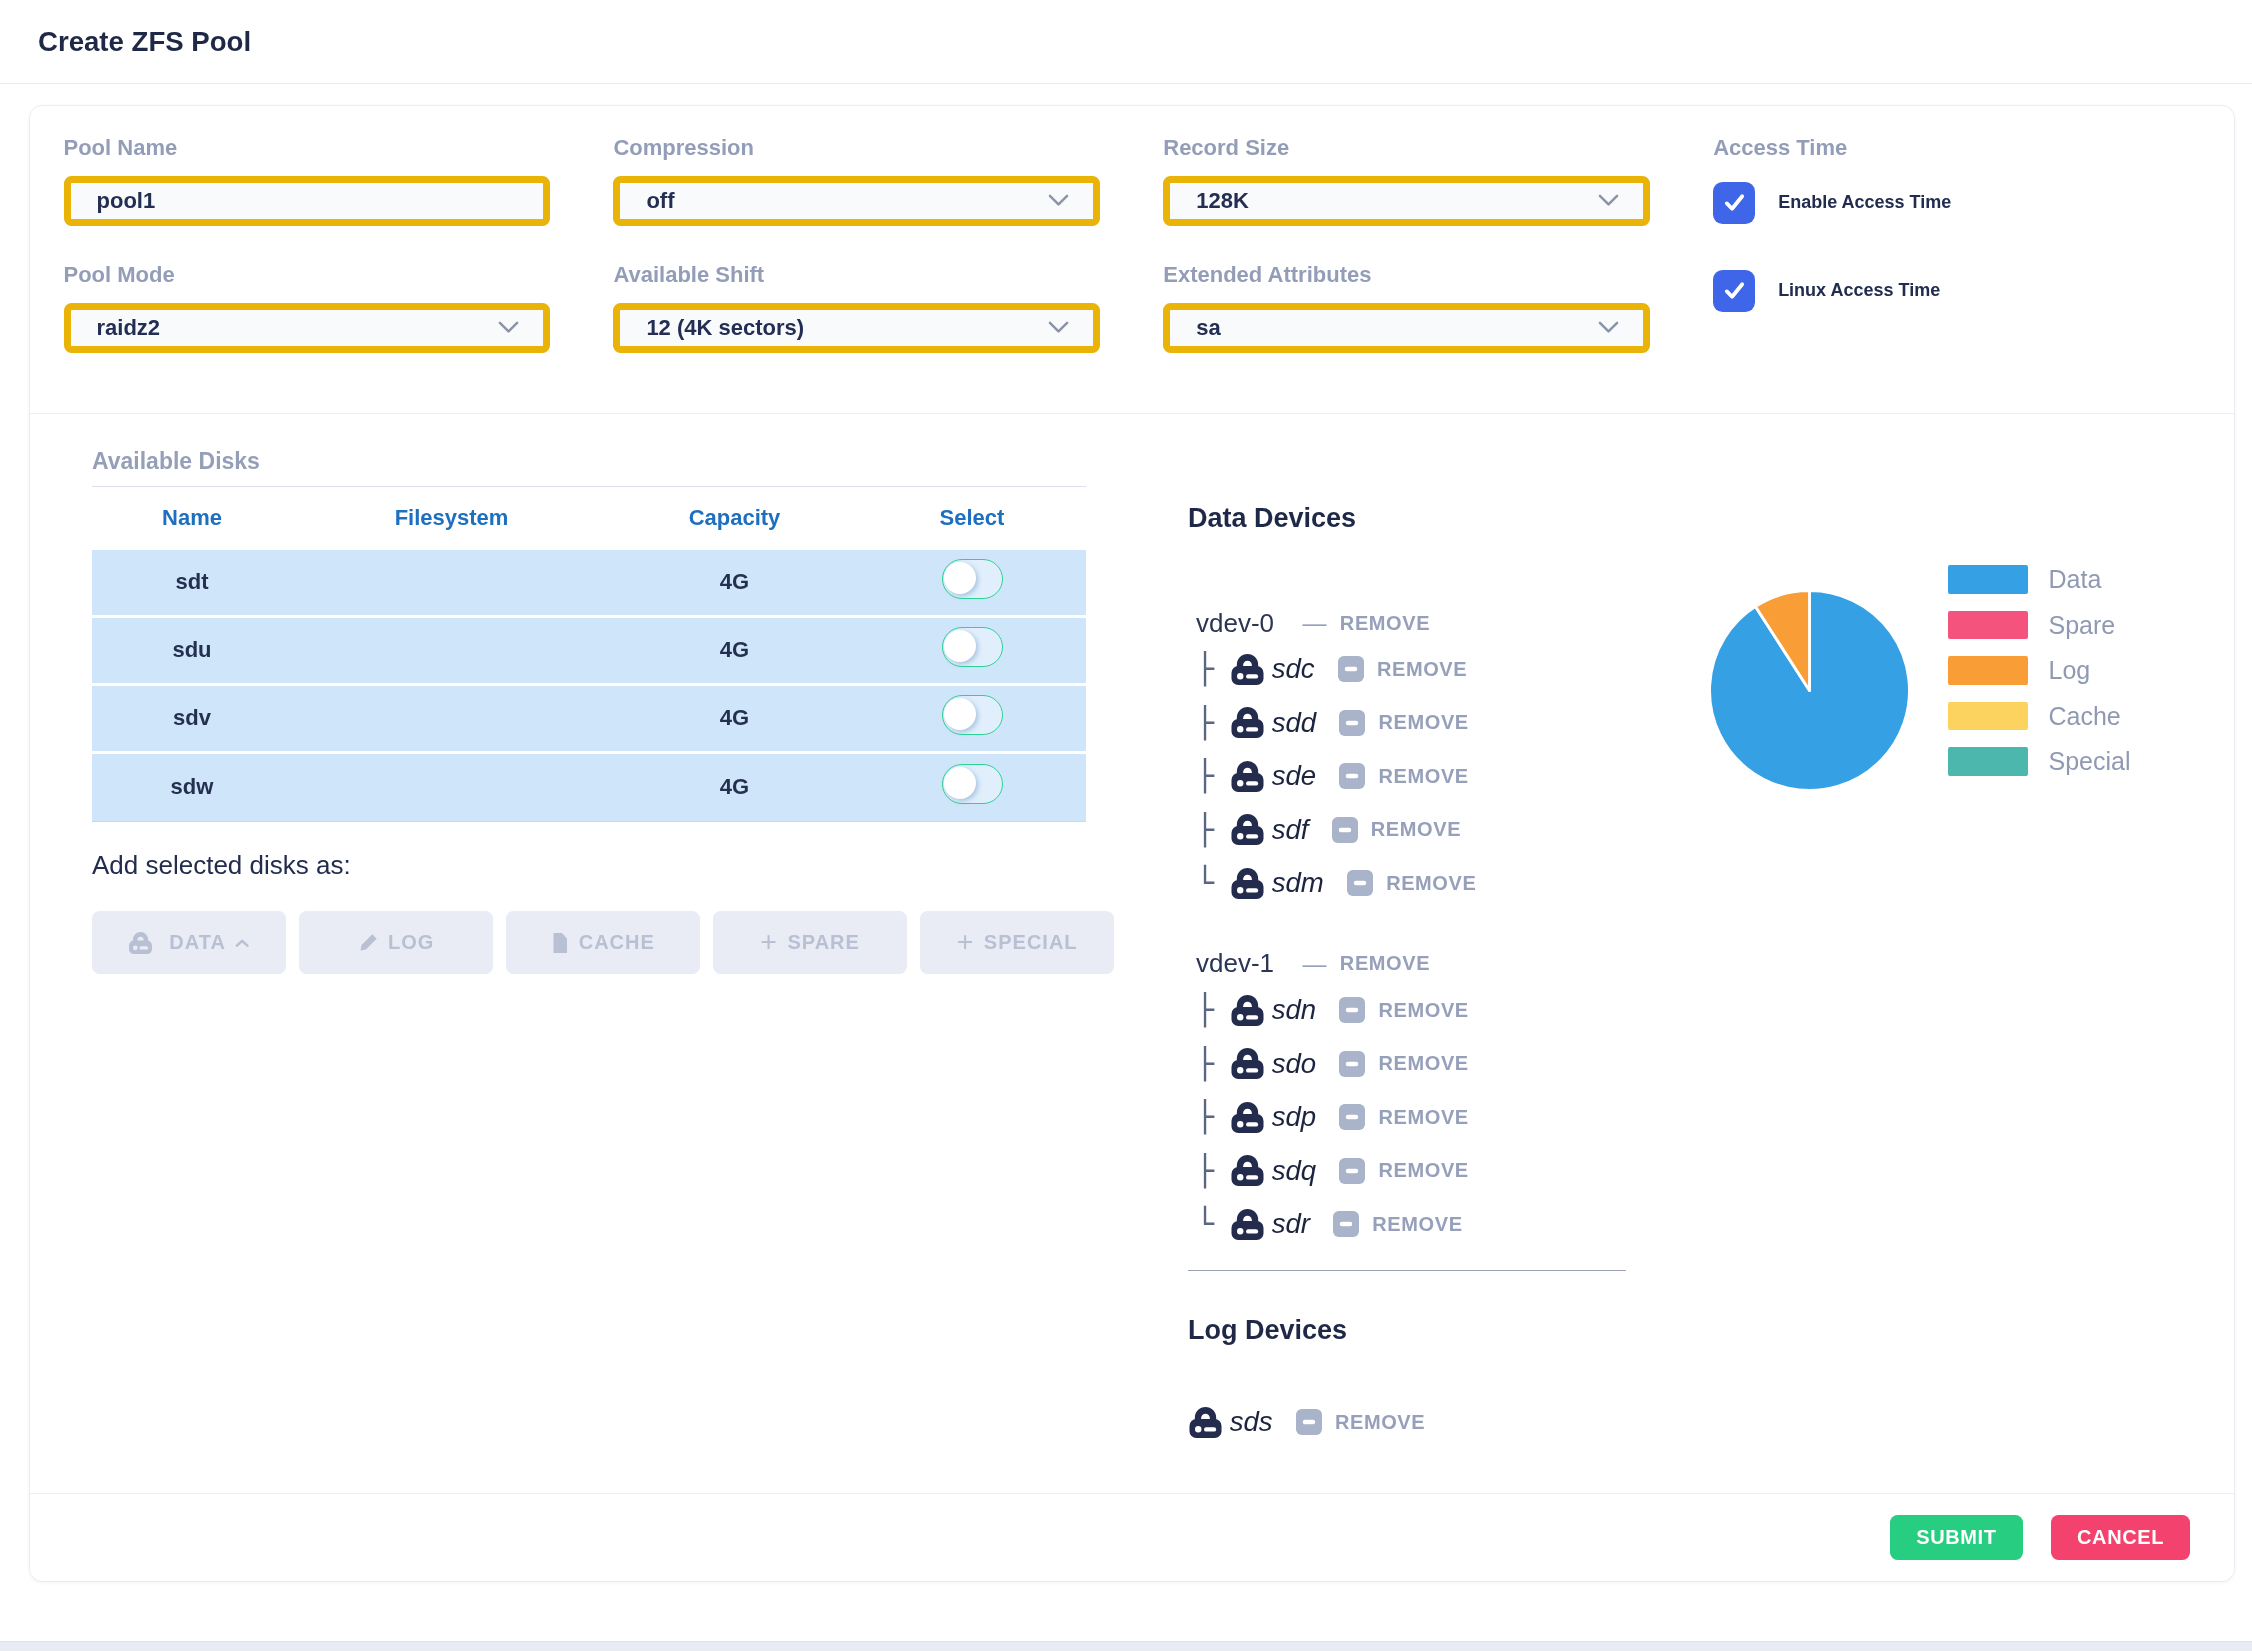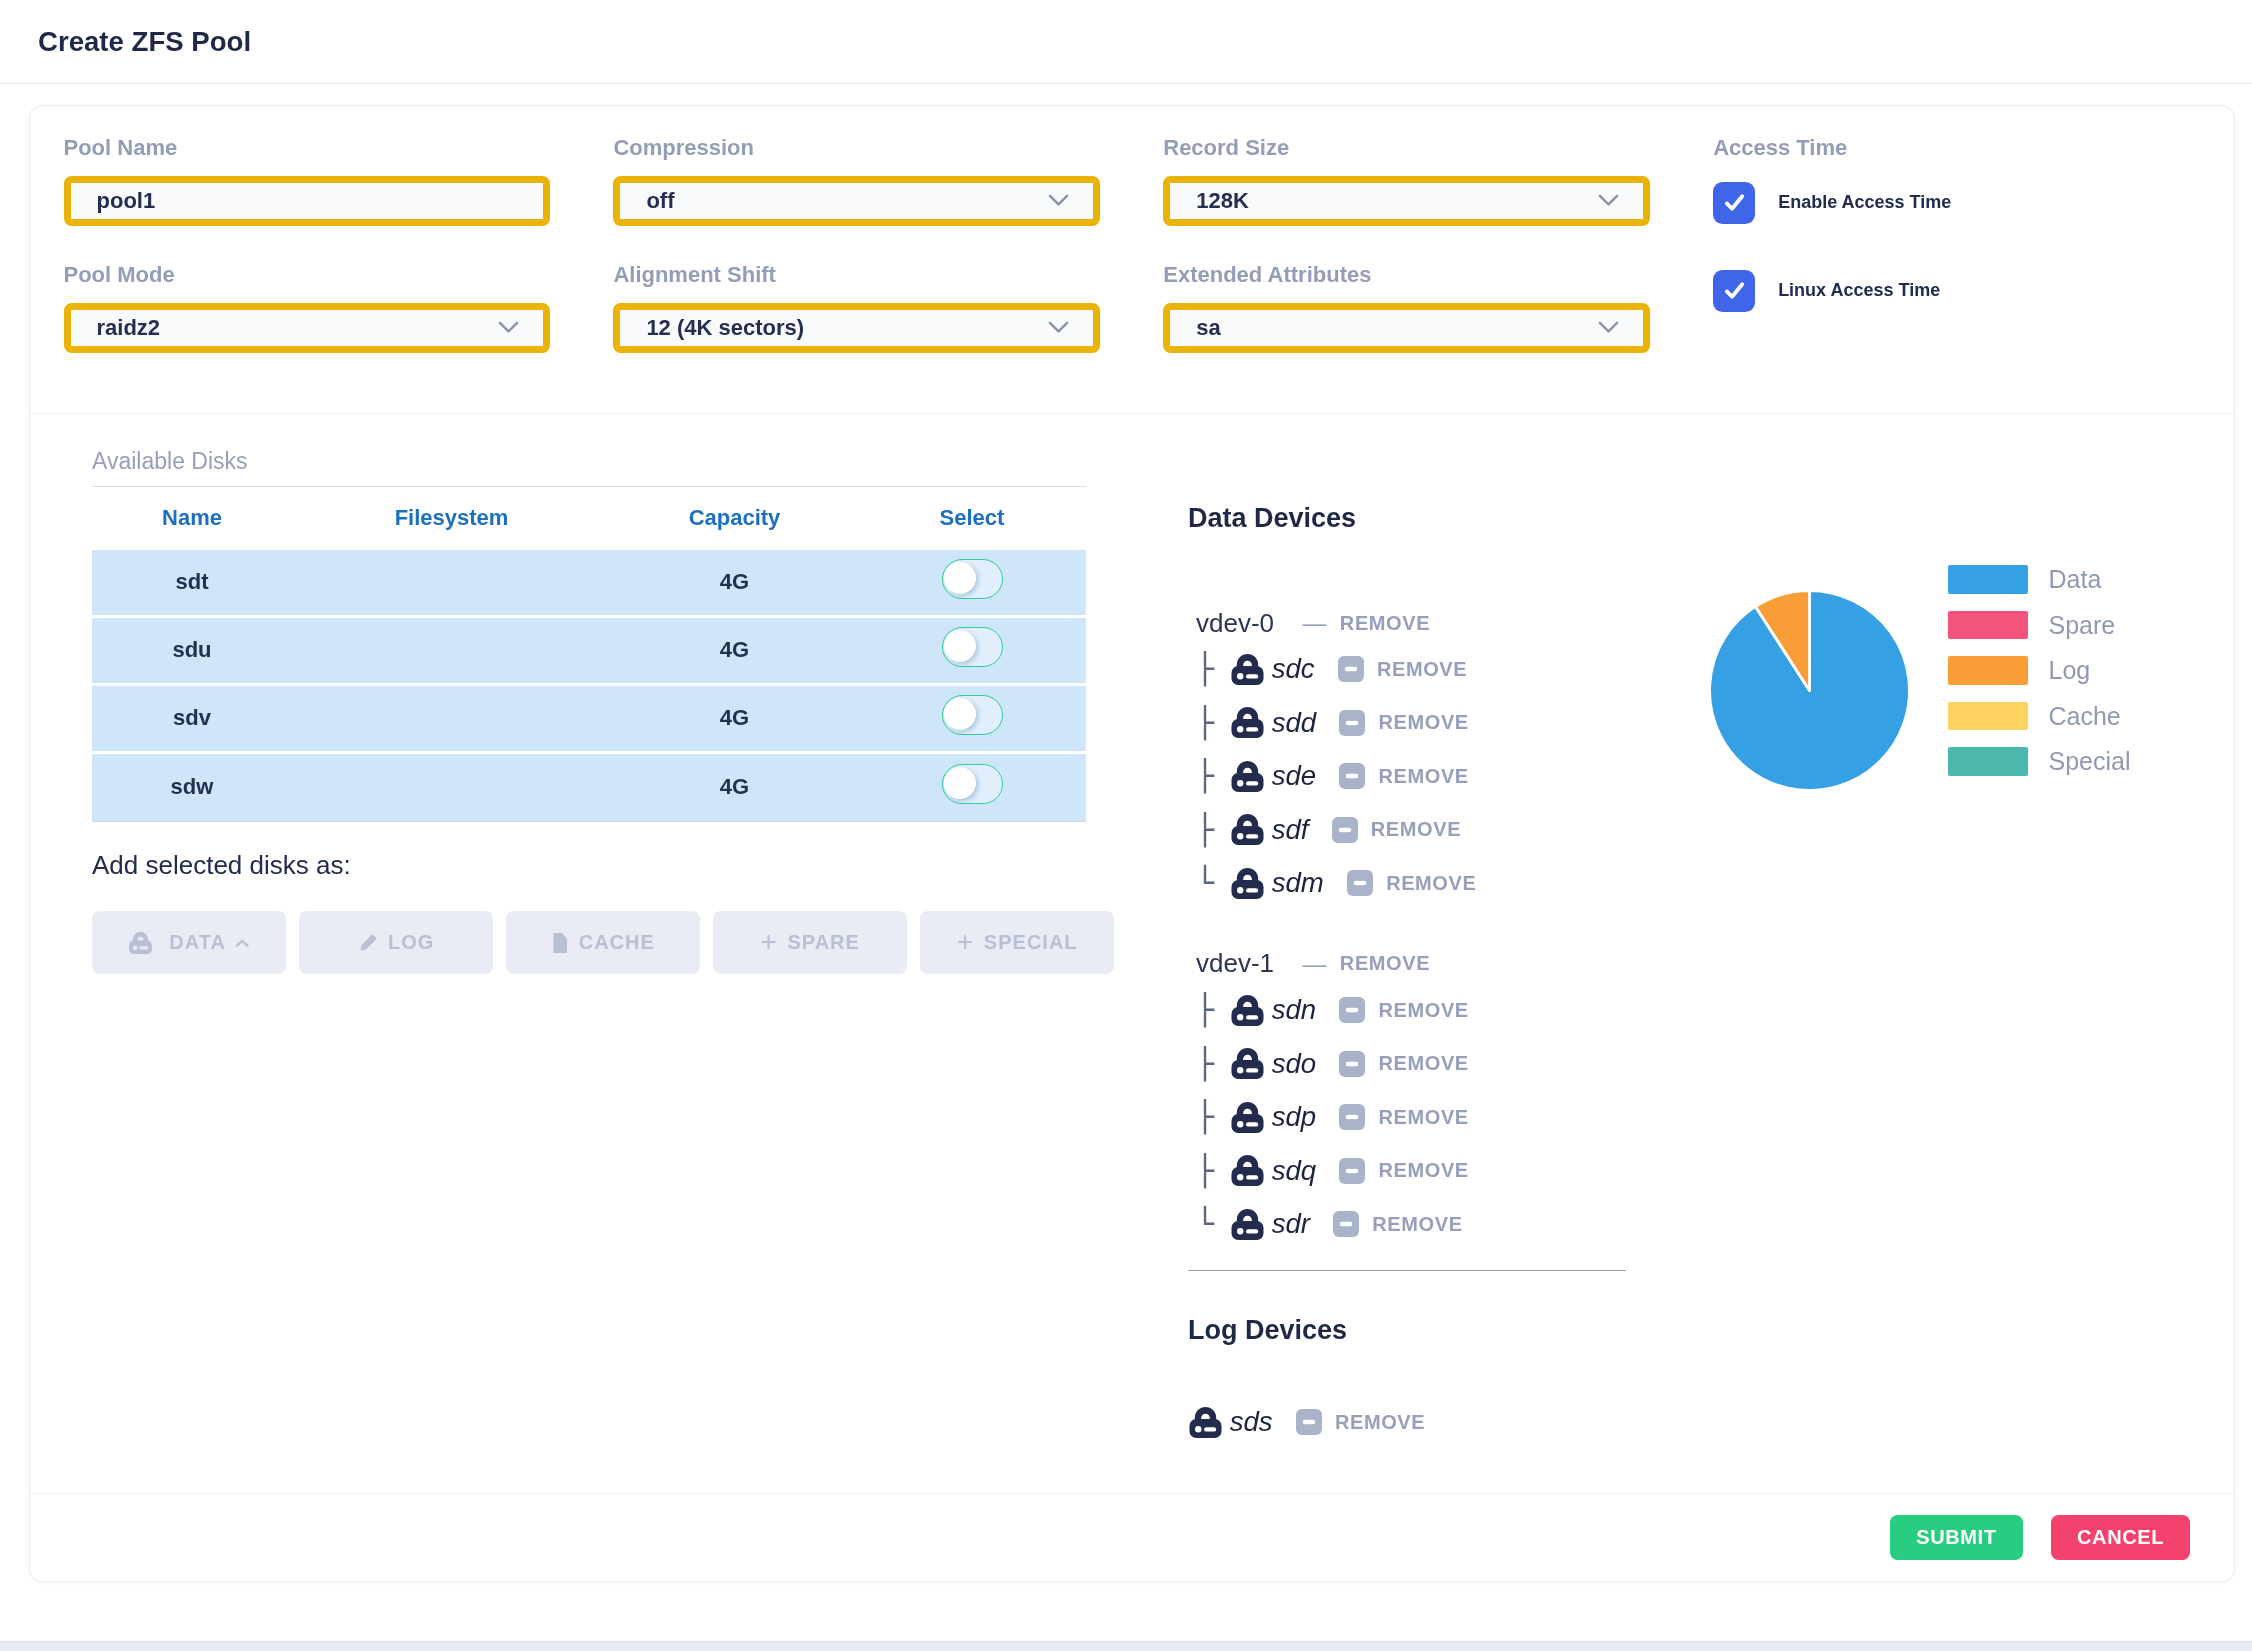--- a/index.html
+++ b/index.html
@@ -38,21 +38,21 @@
     display:flex; align-items:center; justify-content:center; flex:0 0 auto; }
   .checkbox svg { width:25px; height:25px; }
   .checkbox polyline { fill:none; stroke:#fff; stroke-width:4; stroke-linecap:round; stroke-linejoin:round; }
   .check-label { font-size:18px; font-weight:700; color:#222c4e; }
 
   .hr { border-top:1px solid #eceff4; margin-top:60px; }
 
   
   .main-row { display:flex; padding:34px 38px 0 34px; }
   .left-col { width:1022px; margin-left:28.5px; flex:0 0 auto; }
-  .section-label { font-size:23px; font-weight:400; color:#959fb8; }
+  .section-label { font-size:23px; font-weight:700; color:#959fb8; }
 
   table.disks { border-collapse:separate; border-spacing:0; width:994px; margin-top:11.4px;
     border-top:1.9px solid #dcdfe8; }
   table.disks th { font-size:22px; font-weight:700; color:#1d6fc0; text-align:center;
     height:63px; vertical-align:middle; background:#fff; }
   table.disks td { background:#cfe5fa; height:68px; text-align:center; vertical-align:middle;
     font-size:22px; font-weight:700; color:#24304f; border-bottom:3.8px solid #fff; }
   table.disks tr:last-child td { border-bottom:1.9px solid #ccd8e8; }
   .col-name{width:200px;} .col-fs{width:319px;} .col-cap{width:247px;} .col-sel{width:228px;}
 
@@ -146,21 +146,21 @@
       <div class="field-group">
         <div class="field-label">Compression</div>
         <div class="control">
           <span class="val">off</span>
           <svg class="chev" viewBox="0 0 22 13">
               <polyline points="2,2 11,11 20,2"></polyline>
             </svg>
         </div>
       </div>
       <div class="field-group">
-        <div class="field-label">Alignment Shift</div>
+        <div class="field-label">Available Shift</div>
         <div class="control">
           <span class="val">12 (4K sectors)</span>
           <svg class="chev" viewBox="0 0 22 13">
               <polyline points="2,2 11,11 20,2"></polyline>
             </svg>
         </div>
       </div>
     </div>
 
     <div>

